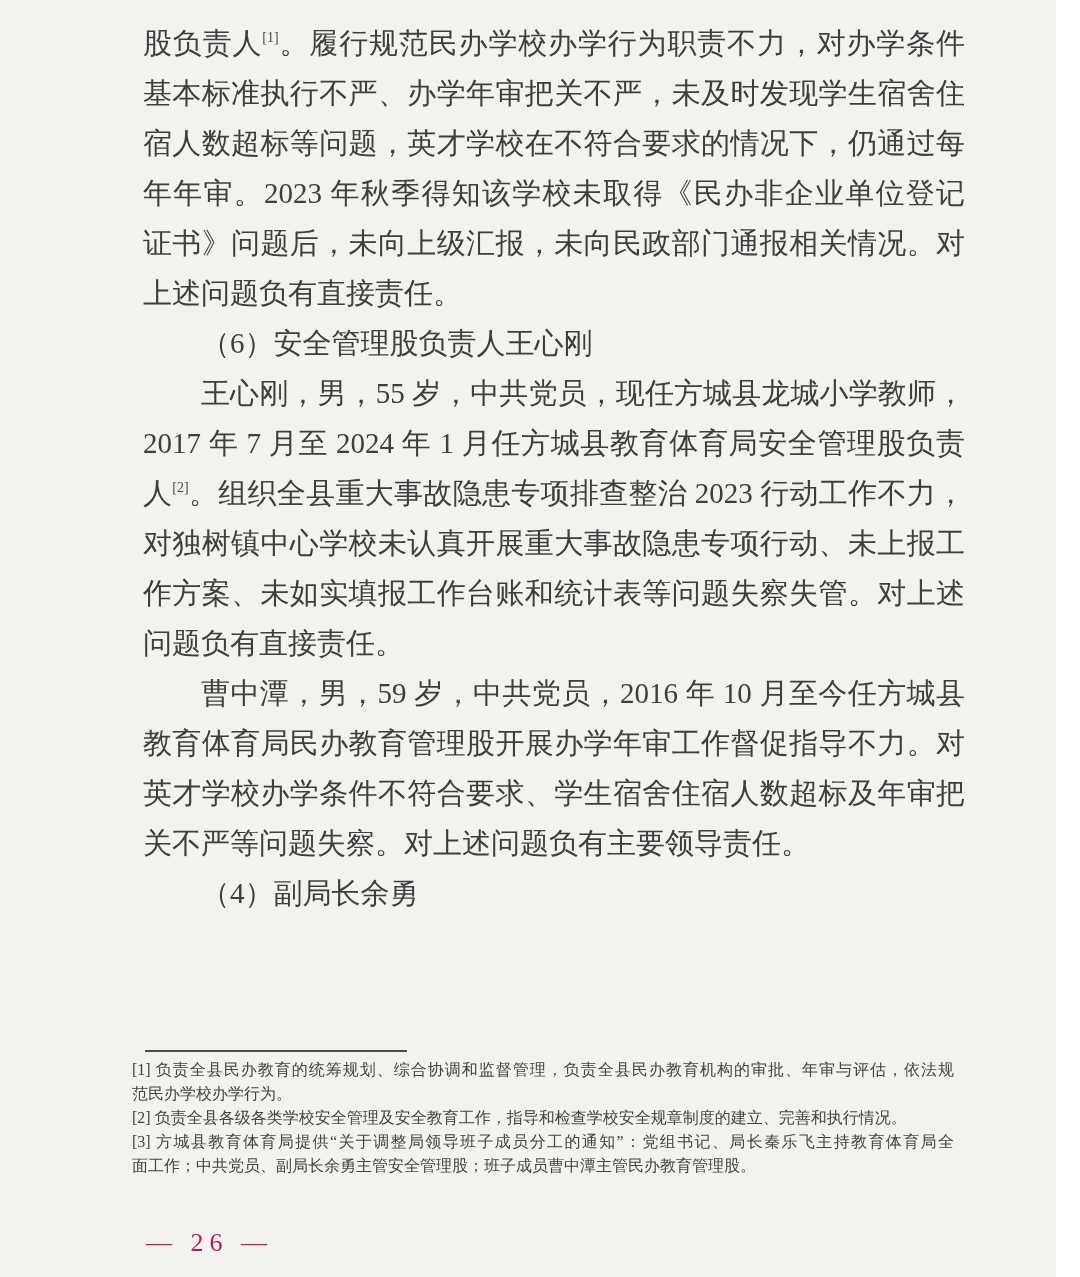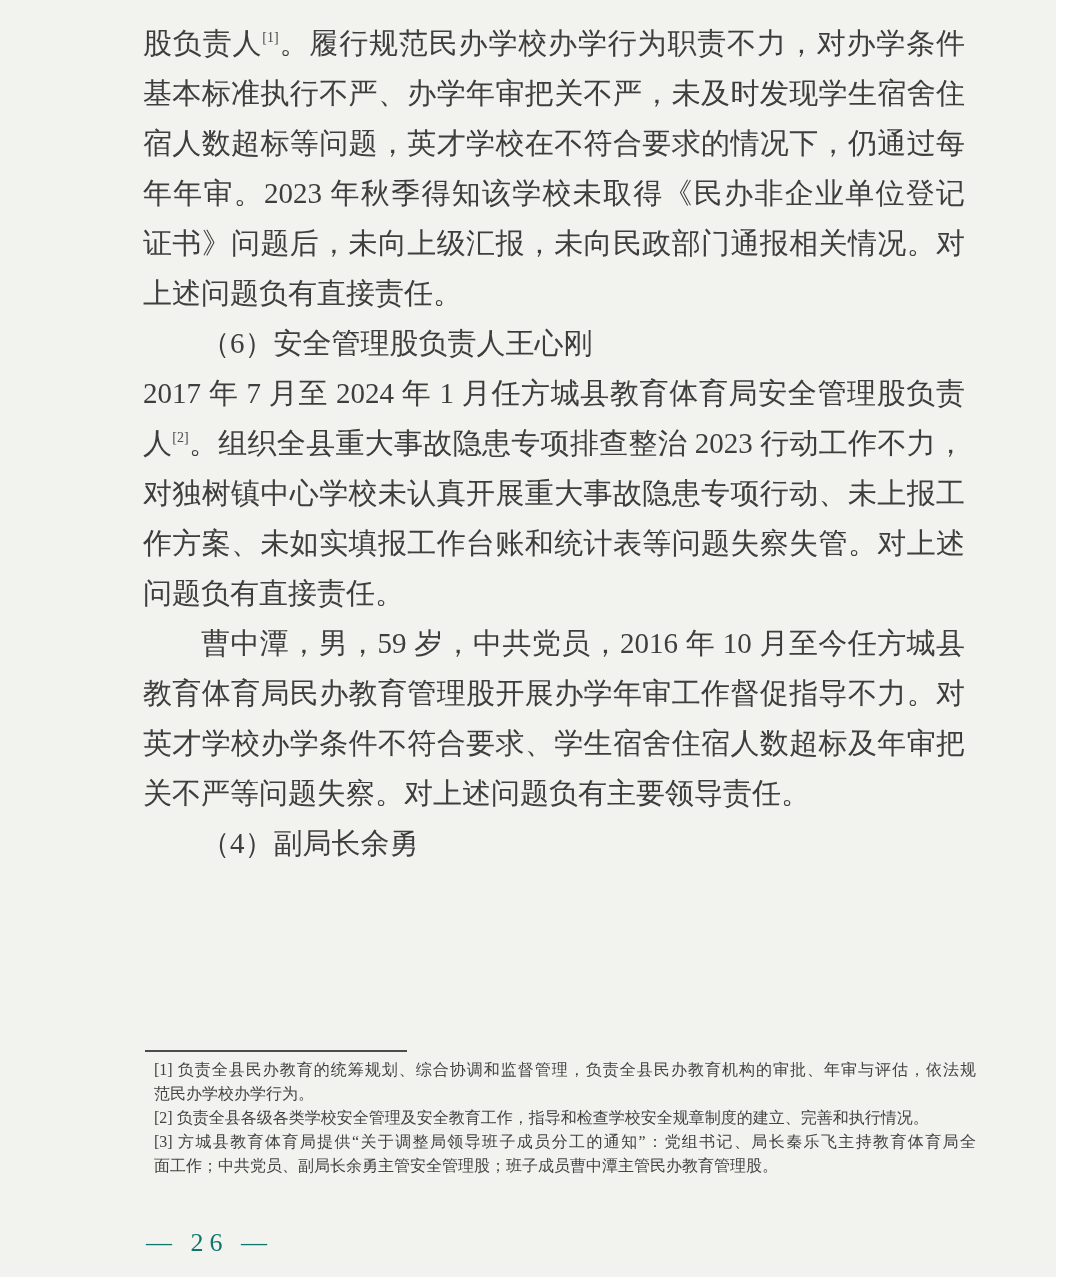--- a/index.html
+++ b/index.html
@@ -40,55 +40,56 @@
   .footnote-sep {
     position: absolute;
     left: 145px;
     top: 1050px;
     width: 262px;
     height: 0;
     border-top: 2px solid #4c4c4c;
   }
   .footnotes {
     position: absolute;
-    left: 154px;
+    left: 132px;
     top: 1058px;
     width: 822px;
   }
   .footnote-line {
     font-size: 16px;
     line-height: 24px;
     height: 24px;
     color: #434343;
   }
   .footnote-line.stretch {
     text-align: justify;
     text-align-last: justify;
   }
   .page-number {
     position: absolute;
     left: 146px;
     top: 1228px;
     font-size: 26px;
     letter-spacing: 6px;
-    color: #0f766e;
+    color: #be185d;
   }
 </style>
 </head>
 <body>
 
 <div class="page">
   <div class="body-text" id="body-lines">
       <div class="body-line stretch">股负责人<sup>[1]</sup>。履行规范民办学校办学行为职责不力，对办学条件</div>
       <div class="body-line stretch">基本标准执行不严、办学年审把关不严，未及时发现学生宿舍住</div>
       <div class="body-line stretch">宿人数超标等问题，英才学校在不符合要求的情况下，仍通过每</div>
       <div class="body-line stretch">年年审。2023 年秋季得知该学校未取得《民办非企业单位登记</div>
       <div class="body-line stretch">证书》问题后，未向上级汇报，未向民政部门通报相关情况。对</div>
       <div class="body-line">上述问题负有直接责任。</div>
       <div class="body-line indent">（6）安全管理股负责人王心刚</div>
+      <div class="body-line stretch indent">王心刚，男，55 岁，中共党员，现任方城县龙城小学教师，</div>
       <div class="body-line stretch">2017 年 7 月至 2024 年 1 月任方城县教育体育局安全管理股负责</div>
       <div class="body-line stretch">人<sup>[2]</sup>。组织全县重大事故隐患专项排查整治 2023 行动工作不力，</div>
       <div class="body-line stretch">对独树镇中心学校未认真开展重大事故隐患专项行动、未上报工</div>
       <div class="body-line stretch">作方案、未如实填报工作台账和统计表等问题失察失管。对上述</div>
       <div class="body-line">问题负有直接责任。</div>
       <div class="body-line stretch indent">曹中潭，男，59 岁，中共党员，2016 年 10 月至今任方城县</div>
       <div class="body-line stretch">教育体育局民办教育管理股开展办学年审工作督促指导不力。对</div>
       <div class="body-line stretch">英才学校办学条件不符合要求、学生宿舍住宿人数超标及年审把</div>
       <div class="body-line">关不严等问题失察。对上述问题负有主要领导责任。</div>
       <div class="body-line indent">（4）副局长余勇</div>

